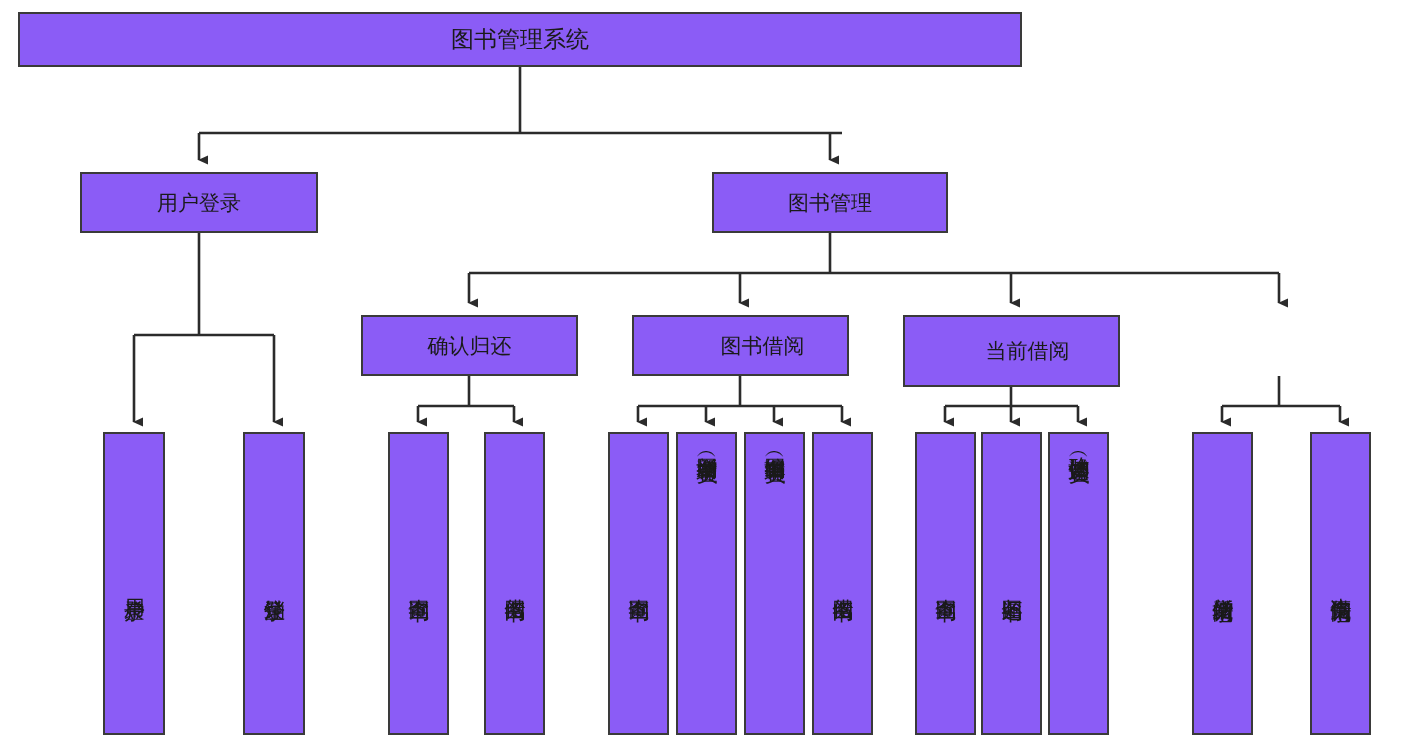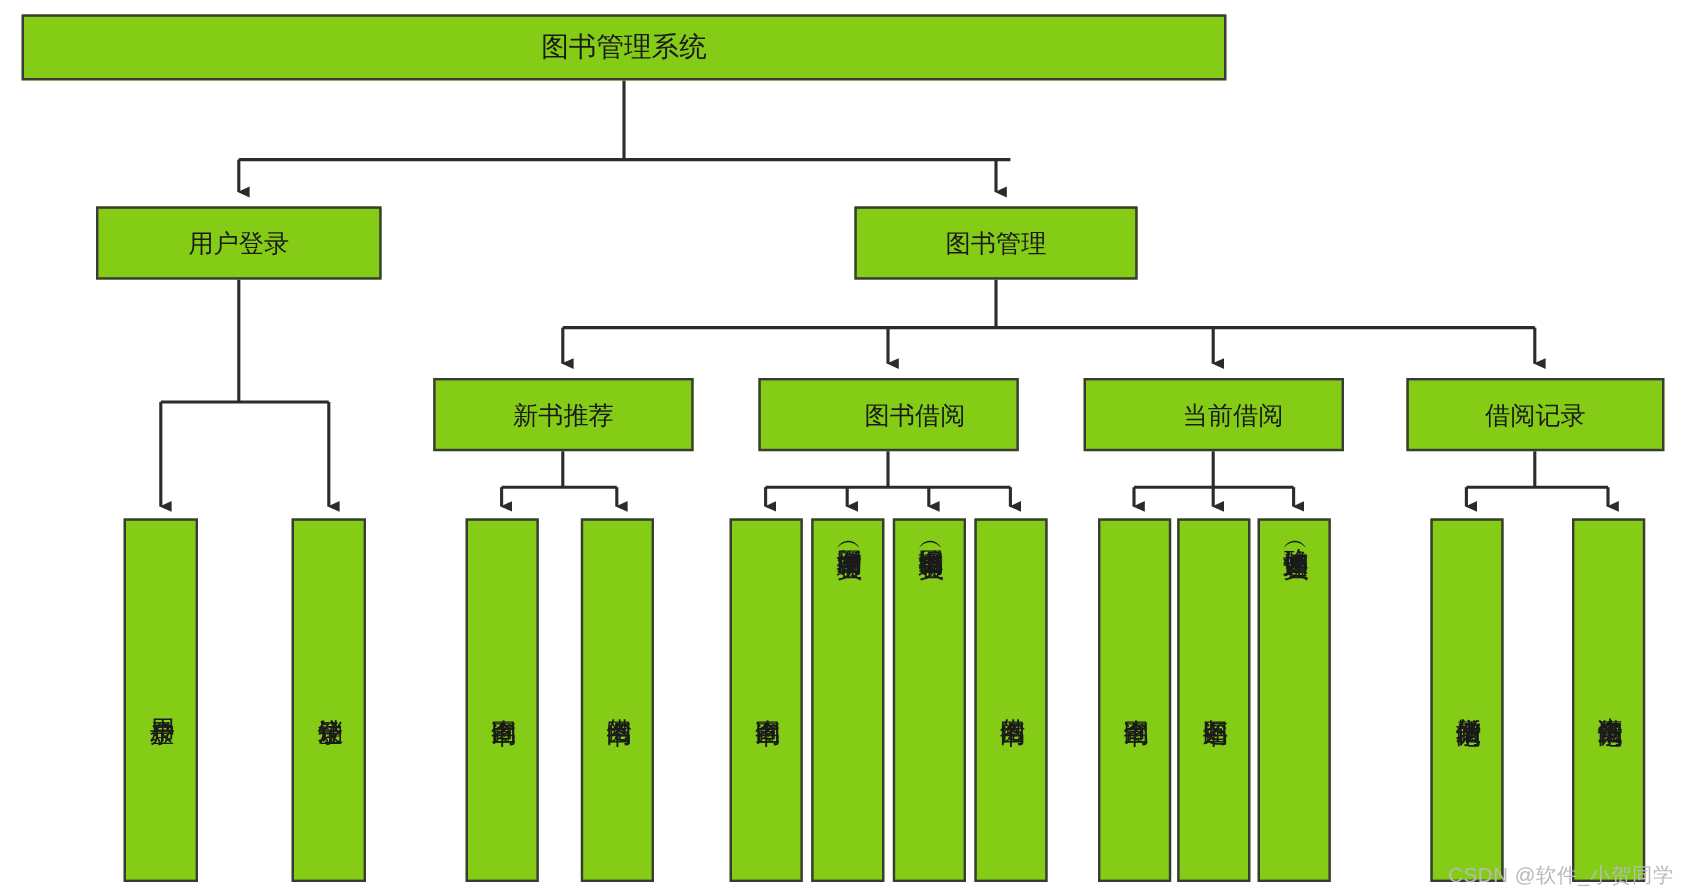--- a/index.html
+++ b/index.html
@@ -21,21 +21,21 @@
     position: absolute;
     left: 0;
     top: 0;
     width: 1405px;
     height: 747px;
     pointer-events: none;
   }
   .node {
     position: absolute;
     box-sizing: border-box;
-    background: #84cc16;
+    background: #8b5cf6;
     border: 2px solid #3a3a3a;
     display: flex;
     align-items: center;
     justify-content: center;
     color: #1a1a1a;
   }
   .node.level-0 {
     font-size: 23px;
   }
   .node.level-1 {
@@ -131,34 +131,31 @@
 
   <div class="node level-1" style="left:80px; top:172px; width:238px; height:61px;">
     <span>用户登录</span>
   </div>
 
   <div class="node level-1" style="left:712px; top:172px; width:236px; height:61px;text-align:right;">
     <span>图书管理</span>
   </div>
 
   <div class="node level-1" style="left:361px; top:315px; width:217px; height:61px;">
-    <span>新书推荐</span>
+    <span>确认归还</span>
   </div>
 
   <div class="node level-1" style="left:632px; top:315px; width:217px; height:61px;padding-left:44px;">
     <span>图书借阅</span>
   </div>
 
-  <div class="node level-1" style="left:903px; top:315px; width:217px; height:61px;padding-left:32px;">
+  <div class="node level-1" style="left:903px; top:315px; width:217px; height:72px;padding-left:32px;">
     <span>当前借阅</span>
   </div>
 
-  <div class="node level-1" style="left:1172px; top:315px; width:215px; height:61px;">
-    <span>借阅记录</span>
-  </div>
 
   <div class="node leaf centered" style="left:103px; top:432px; width:62px; height:303px;">
     <span class="leaf-text">用户登录</span>
   </div>
 
   <div class="node leaf centered" style="left:243px; top:432px; width:62px; height:303px;">
     <span class="leaf-text">注销登录</span>
   </div>
 
   <div class="node leaf centered" style="left:388px; top:432px; width:61px; height:303px;">
@@ -198,15 +195,14 @@
   </div>
 
   <div class="node leaf centered" style="left:1192px; top:432px; width:61px; height:303px;">
     <span class="leaf-text">新增借阅记录</span>
   </div>
 
   <div class="node leaf centered" style="left:1310px; top:432px; width:61px; height:303px;">
     <span class="leaf-text">查询借阅记录</span>
   </div>
 
-  <div id="watermark">CSDN @软件_小贺同学</div>
 
 </div>
 
 </body></html>

